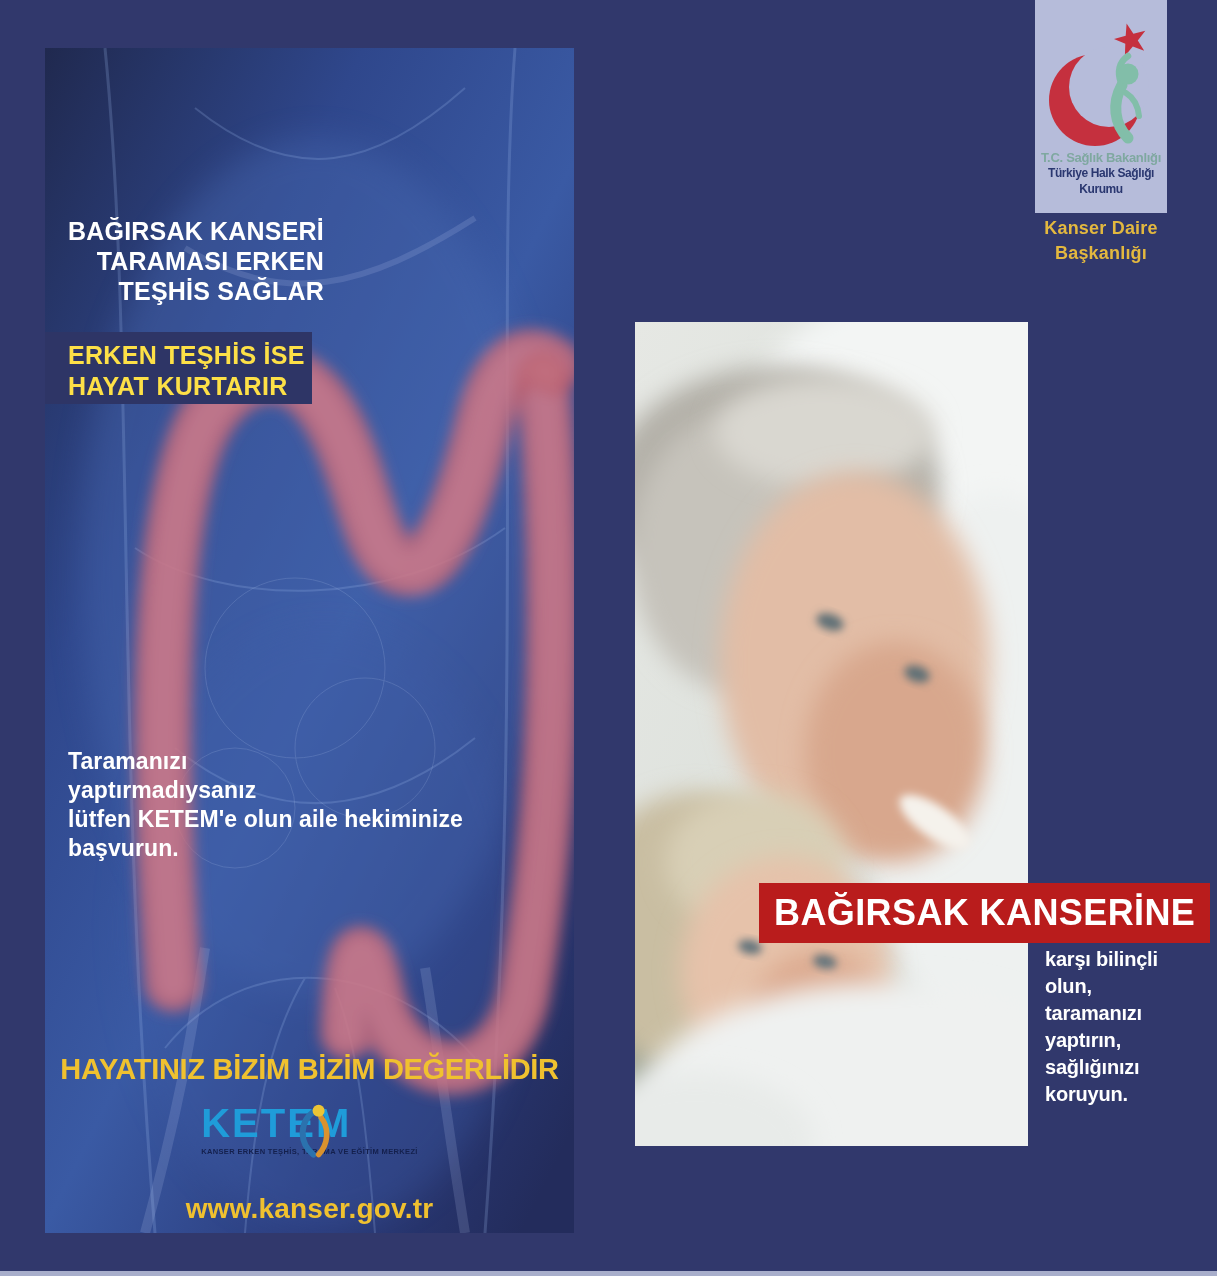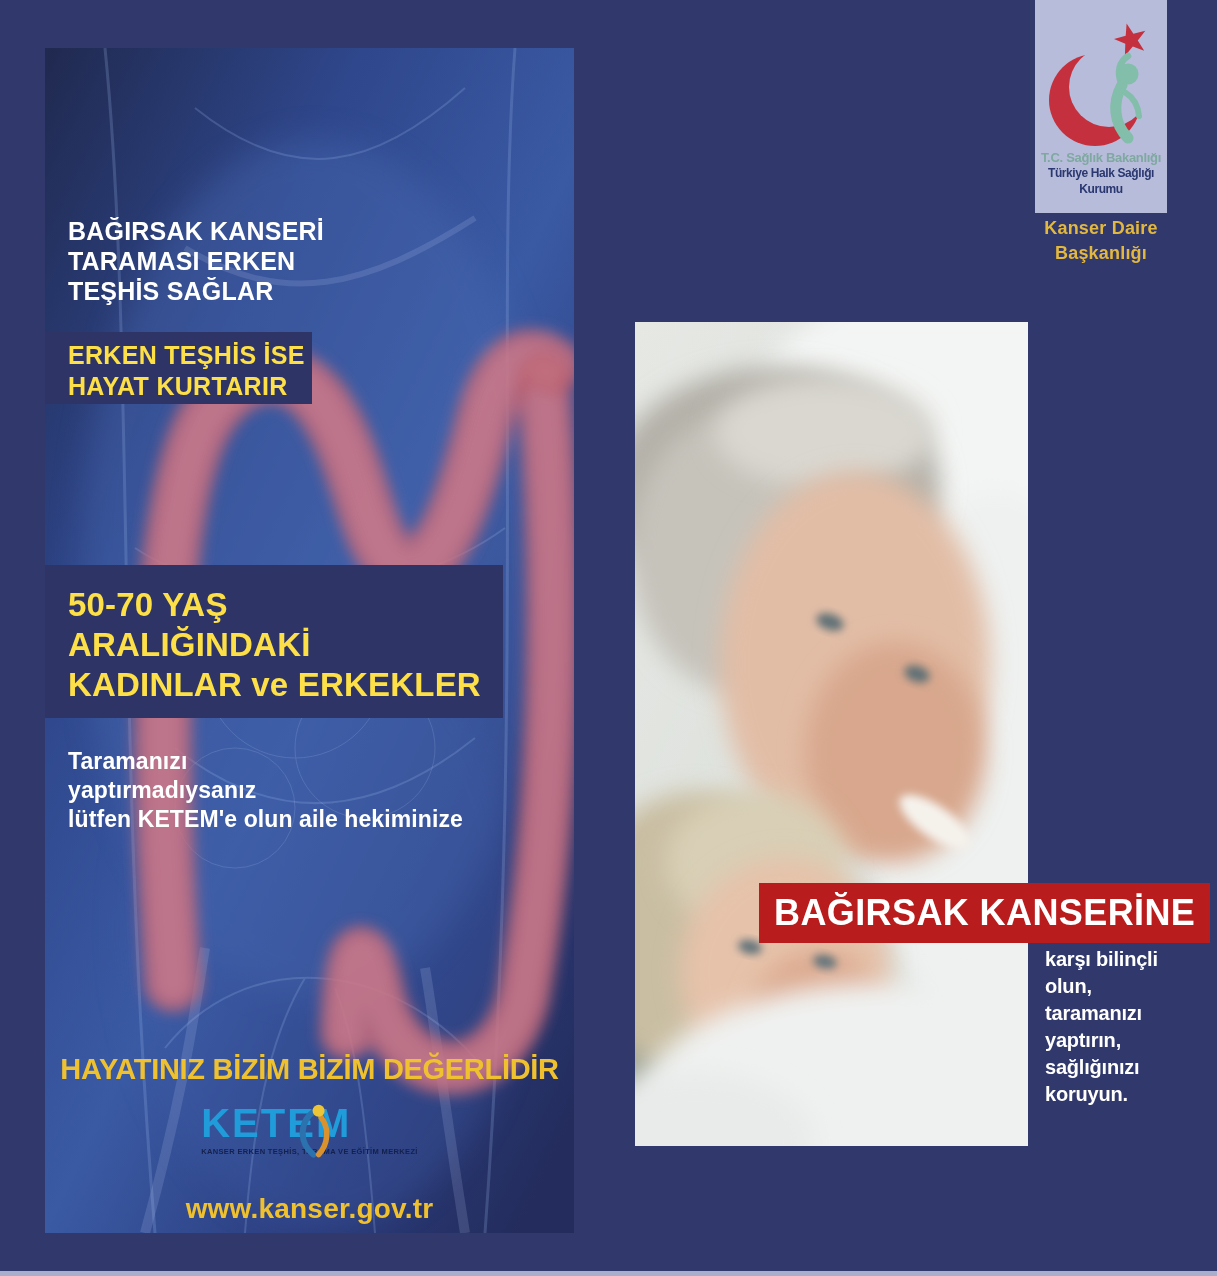--- a/index.html
+++ b/index.html
@@ -9,21 +9,21 @@
     font-family:"Liberation Sans","DejaVu Sans",sans-serif;
     -webkit-font-smoothing:antialiased;
   }
   .abs{position:absolute;}
 
   
   .xray-panel{left:45px;top:48px;width:529px;height:1185px;overflow:hidden;}
   .xray-panel svg{position:absolute;left:0;top:0;width:100%;height:100%;}
 
   .panel-title{left:23px;top:168px;color:#ffffff;font-weight:bold;
-    font-size:25px;line-height:30px;letter-spacing:.2px;}
+    font-size:25px;line-height:30px;letter-spacing:.2px;text-align:right;}
   .overlay-box{background:#2E3566;color:#fde047;font-weight:bold;}
   .box1{left:-5px;top:284px;width:272px;height:72px;padding:8px 0 0 28px;
     font-size:25px;line-height:31px;box-sizing:border-box;letter-spacing:.3px;}
   .box2{left:-5px;top:517px;width:463px;height:153px;padding:20px 0 0 28px;
     font-size:33px;line-height:40px;box-sizing:border-box;letter-spacing:.2px;}
   .panel-para{left:23px;top:699px;color:#ffffff;font-weight:bold;
     font-size:23px;line-height:29px;letter-spacing:.1px;}
   .slogan{left:0;top:1005px;width:100%;text-align:center;color:#F0C12F;
     font-weight:bold;font-size:29px;letter-spacing:-.3px;}
   .ketem{left:50%;top:1053px;transform:translateX(-50%);display:flex;align-items:flex-start;}
@@ -113,30 +113,26 @@
       <div>BAĞIRSAK KANSERİ</div>
       <div>TARAMASI ERKEN</div>
       <div>TEŞHİS SAĞLAR</div>
     </div>
 
     <div class="abs overlay-box box1">
       <div>ERKEN TEŞHİS İSE</div>
       <div>HAYAT KURTARIR</div>
     </div>
 
-    <div class="abs overlay-box box2">
-      <div>50-70 YAŞ</div>
-      <div>ARALIĞINDAKİ</div>
-      <div>KADINLAR ve ERKEKLER</div>
-    </div>
 
     <div class="abs panel-para">
       <div>Taramanızı</div>
       <div>yaptırmadıysanız</div>
       <div>lütfen KETEM'e olun aile hekiminize</div>
+      <div>başvurun.</div>
     </div>
 
     <div class="abs slogan">HAYATINIZ BİZİM BİZİM DEĞERLİDİR</div>
 
     <div class="abs ketem">
       <svg class="ketem-fig" viewBox="0 0 40 64">
         <path d="M 26 9 C 8 20 6 46 24 60" stroke="#2B72AE" stroke-width="7" fill="none" stroke-linecap="round"></path>
         <path d="M 33 17 C 43 30 41 48 30 60" stroke="#D9922E" stroke-width="6.5" fill="none" stroke-linecap="round"></path>
         <circle cx="30" cy="9" r="7" fill="#ECC435"></circle>
       </svg>

